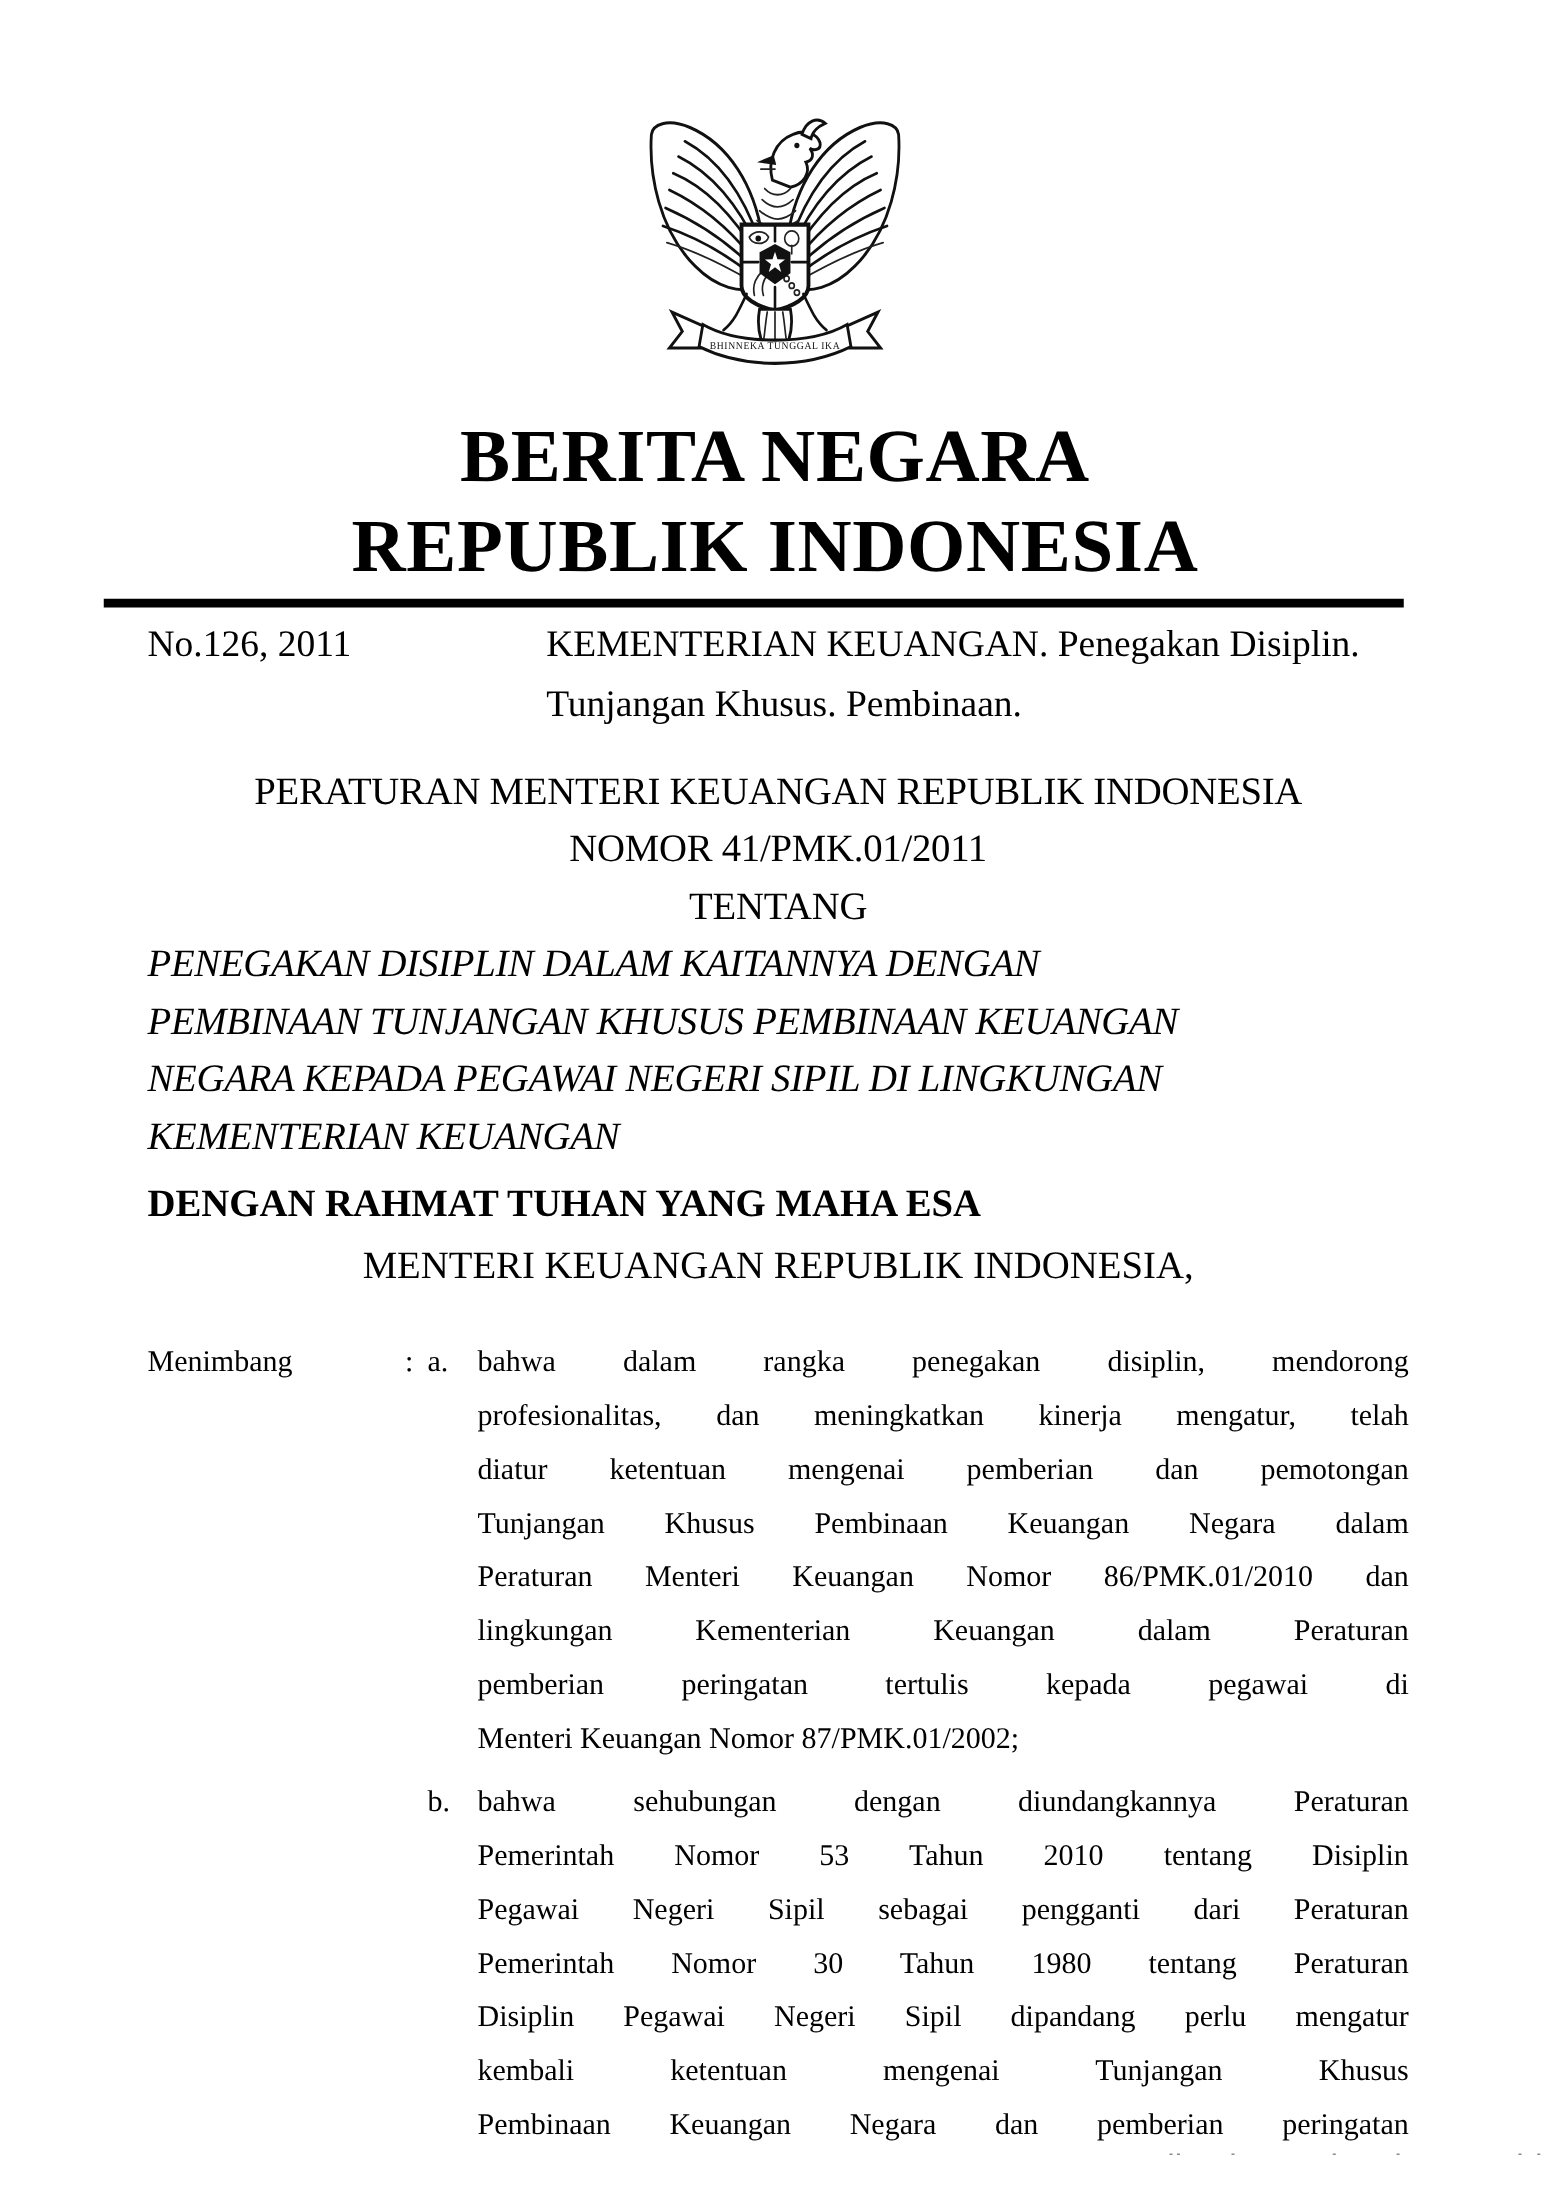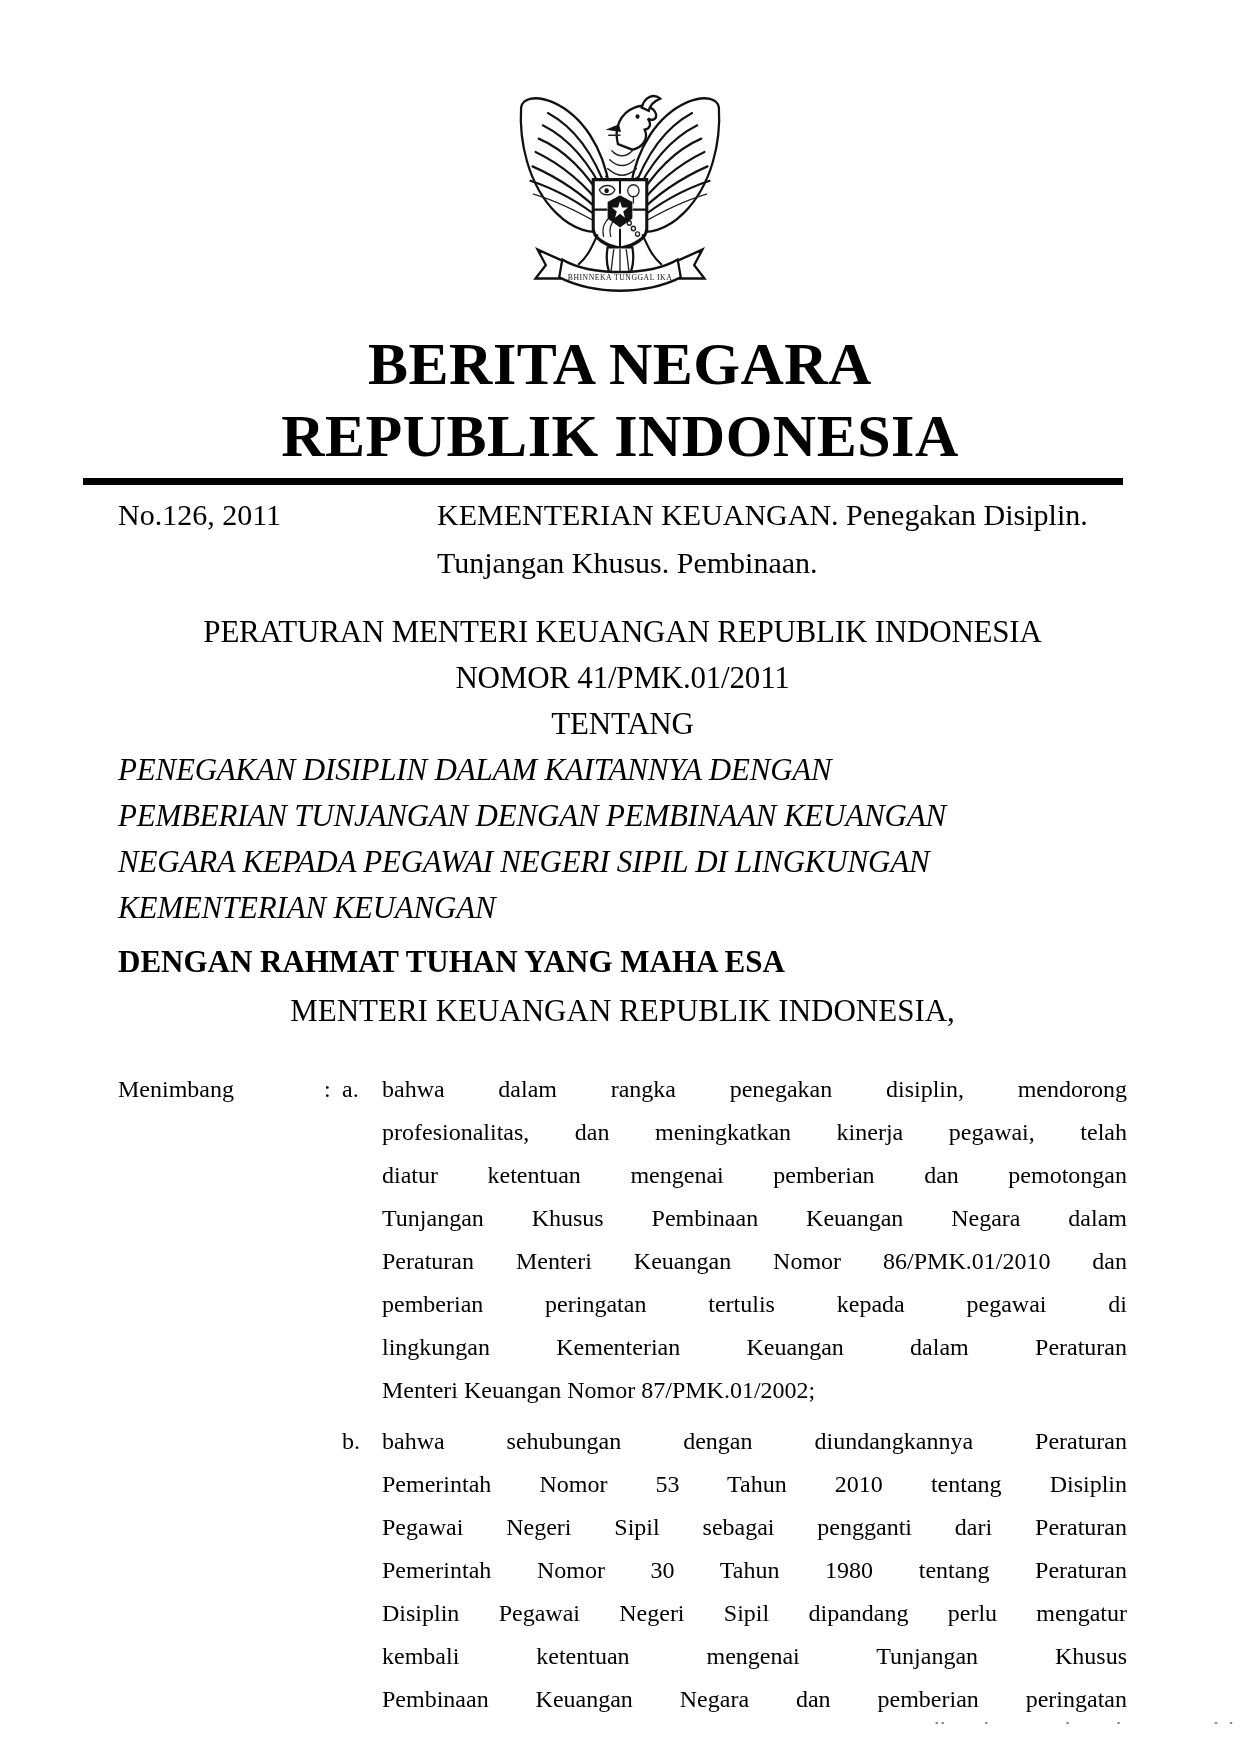--- a/index.html
+++ b/index.html
@@ -160,42 +160,42 @@
         <div>Tunjangan Khusus. Pembinaan.</div>
       </div>
     </div>
 
     <div class="title-block">
       <div>PERATURAN MENTERI KEUANGAN REPUBLIK INDONESIA</div>
       <div>NOMOR 41/PMK.01/2011</div>
       <div>TENTANG</div>
       <div>
           <div class="tline stretch">PENEGAKAN DISIPLIN DALAM KAITANNYA DENGAN</div>
-          <div class="tline stretch">PEMBERIAN TUNJANGAN DENGAN PEMBINAAN KEUANGAN</div>
+          <div class="tline stretch">PEMBINAAN TUNJANGAN KHUSUS PEMBINAAN KEUANGAN</div>
           <div class="tline stretch">NEGARA KEPADA PEGAWAI NEGERI SIPIL DI LINGKUNGAN</div>
           <div class="tline">KEMENTERIAN KEUANGAN</div>
         </div>
     </div>
 
     <div class="invocation">DENGAN RAHMAT TUHAN YANG MAHA ESA</div>
     <div class="authority">MENTERI KEUANGAN REPUBLIK INDONESIA,</div>
 
     <div class="considerations">
       <div class="c-row">
         <div class="c-label">Menimbang</div>
         <div class="c-colon">:</div>
         <div class="c-letter">a.</div>
         <div class="c-text">
             <div class="jline stretch">bahwa dalam rangka penegakan disiplin, mendorong</div>
-            <div class="jline stretch">profesionalitas, dan meningkatkan kinerja pegawai, telah</div>
+            <div class="jline stretch">profesionalitas, dan meningkatkan kinerja mengatur, telah</div>
             <div class="jline stretch">diatur ketentuan mengenai pemberian dan pemotongan</div>
             <div class="jline stretch">Tunjangan Khusus Pembinaan Keuangan Negara dalam</div>
             <div class="jline stretch">Peraturan Menteri Keuangan Nomor 86/PMK.01/2010 dan</div>
+            <div class="jline stretch">lingkungan Kementerian Keuangan dalam Peraturan</div>
             <div class="jline stretch">pemberian peringatan tertulis kepada pegawai di</div>
-            <div class="jline stretch">lingkungan Kementerian Keuangan dalam Peraturan</div>
             <div class="jline">Menteri Keuangan Nomor 87/PMK.01/2002;</div>
           </div>
       </div>
       <div class="c-row second">
         <div class="c-label"></div>
         <div class="c-colon"></div>
         <div class="c-letter">b.</div>
         <div class="c-text">
             <div class="jline stretch">bahwa sehubungan dengan diundangkannya Peraturan</div>
             <div class="jline stretch">Pemerintah Nomor 53 Tahun 2010 tentang Disiplin</div>

